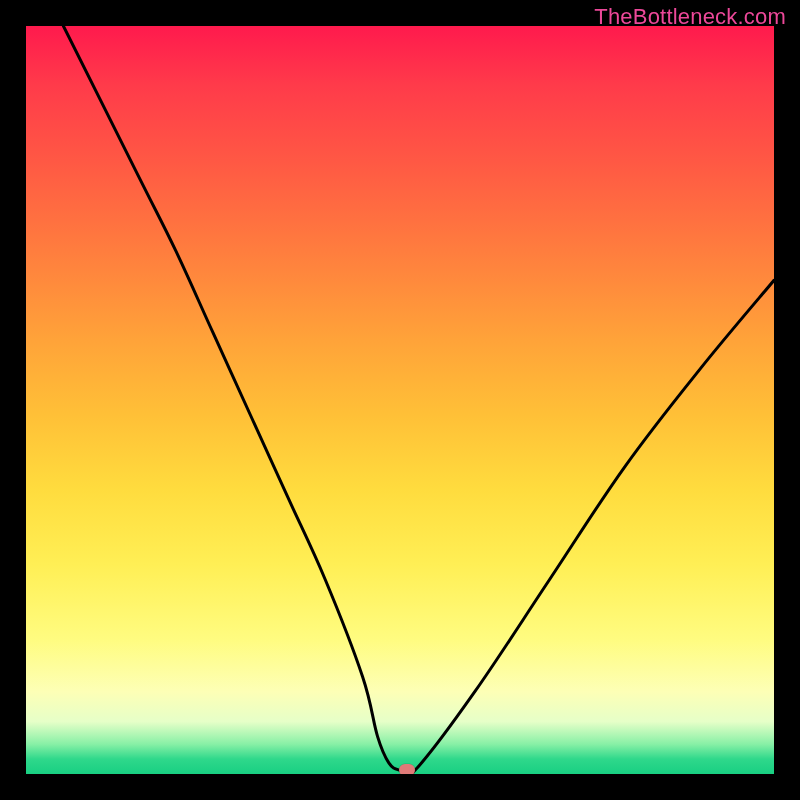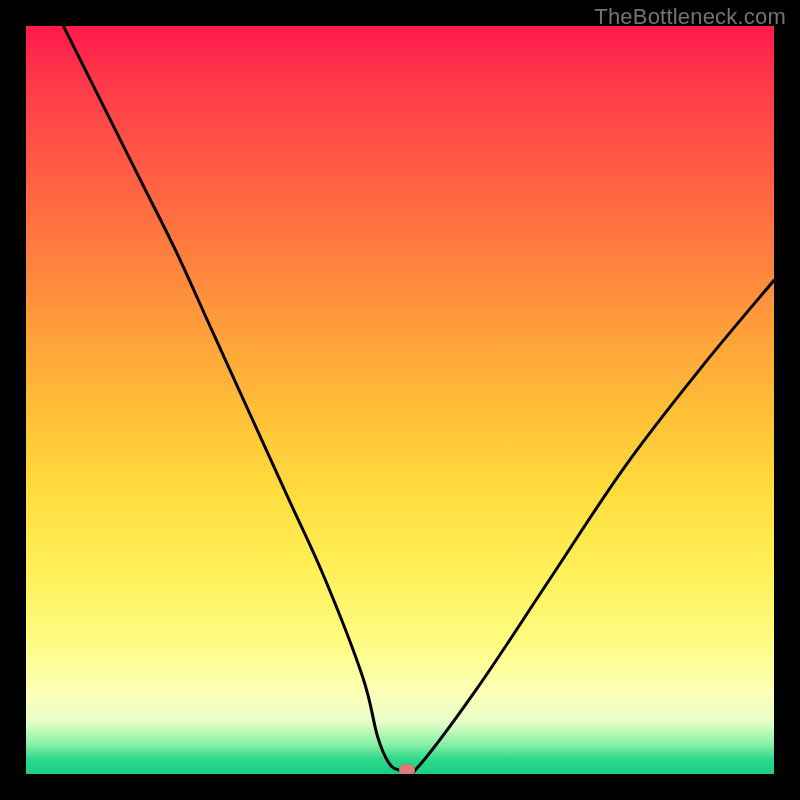--- a/index.html
+++ b/index.html
@@ -14,21 +14,21 @@
   .frame {
     position: relative;
     width: 800px;
     height: 800px;
     background: #000;
   }
   .watermark {
     position: absolute;
     top: 4px;
     right: 14px;
-    color: #737373;
+    color: #ec4899;
     font-size: 22px;
     font-weight: 500;
     letter-spacing: 0.2px;
     z-index: 10;
   }
   .plot-area {
     position: absolute;
     left: 26px;
     top: 26px;
     width: 748px;   

